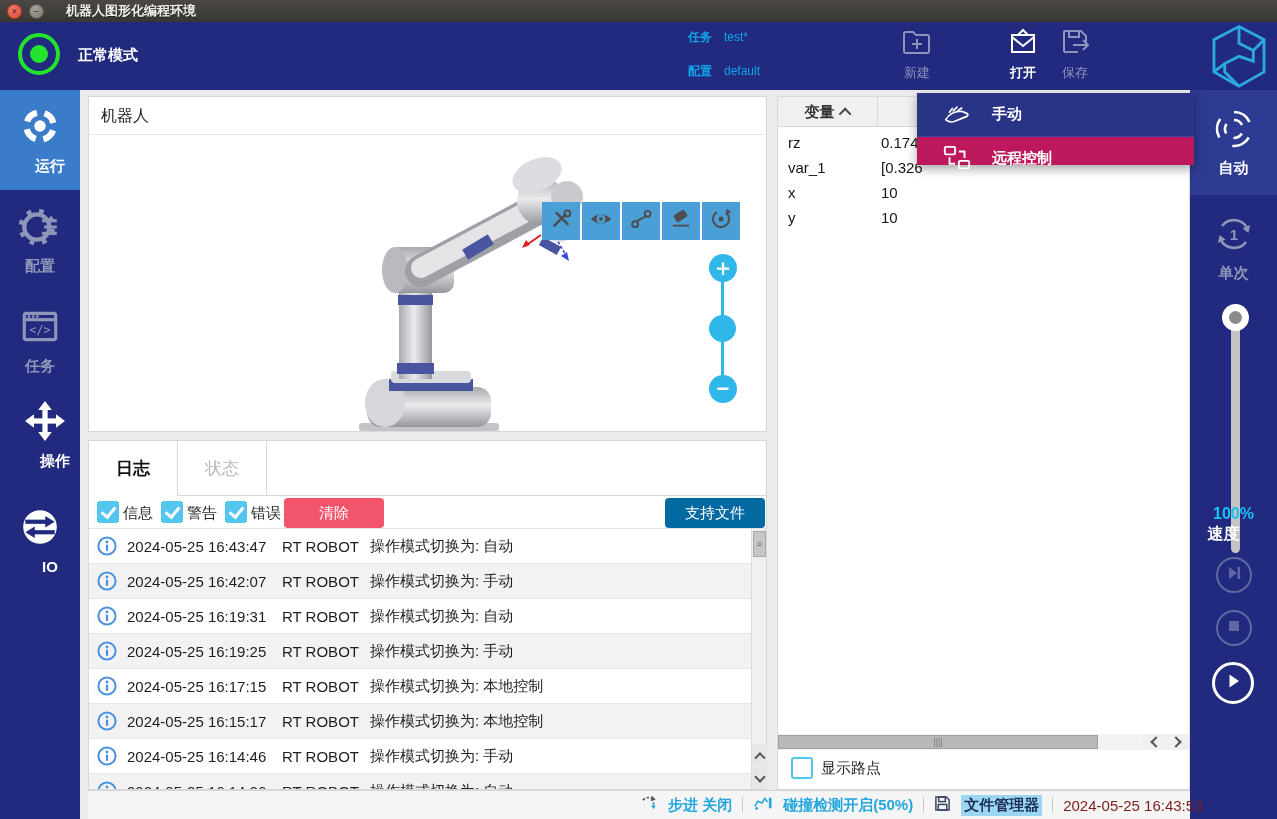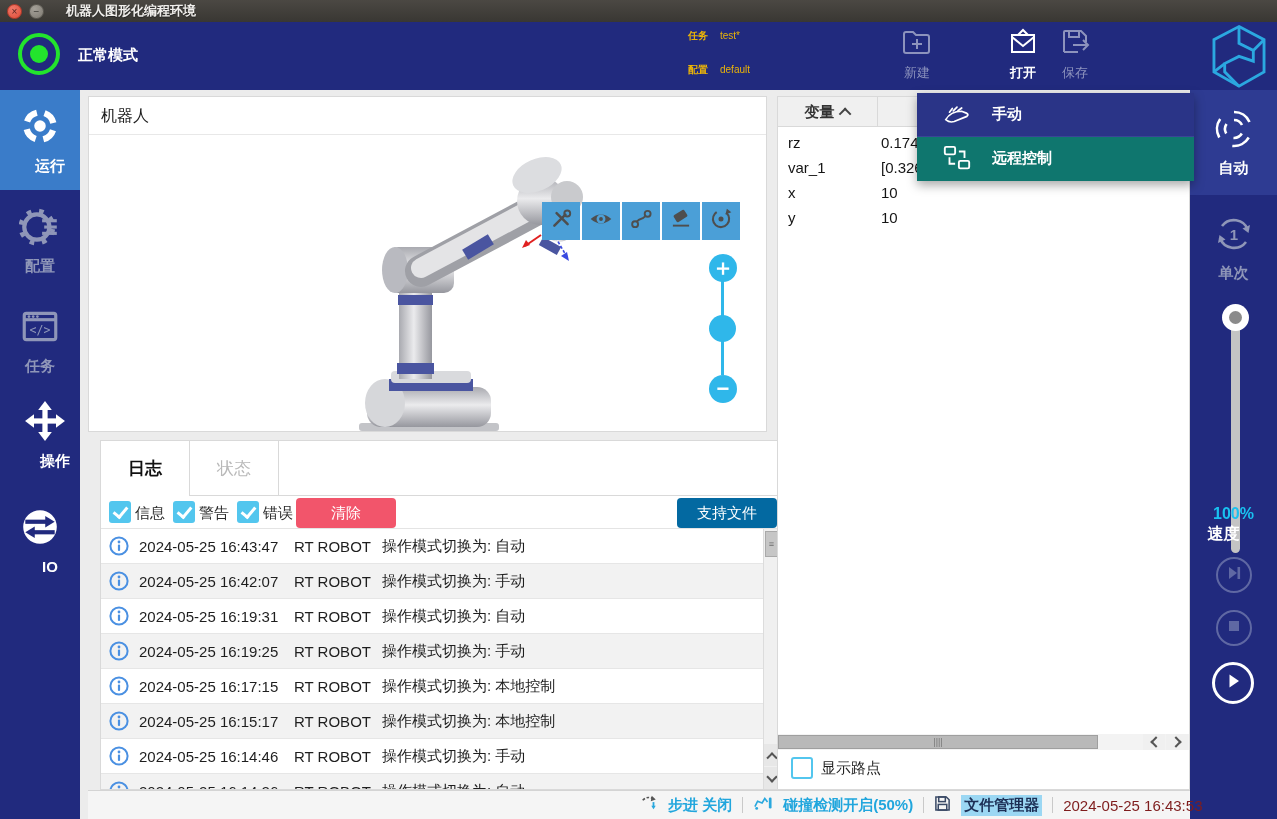--- a/index.html
+++ b/index.html
@@ -14,21 +14,21 @@
     display:flex; align-items:center; justify-content:center; font-size:10px; color:#5c2522; }
   .winbtn.close { background:radial-gradient(circle at 35% 30%,#f07a6a,#df4b37); border:1px solid #b83b2b;}
   .winbtn.min { background:radial-gradient(circle at 35% 30%,#a5a199,#7d7971); border:1px solid #5f5c55; color:#3b3a36;}
   .wintitle { color:#efedea; font-size:13px; font-weight:bold; margin-left:22px; text-shadow:0 1px 1px #222; }
 
   
   .header { left:0; top:22px; width:1277px; height:68px; background:#212a7e; }
   .mode-ind { left:18px; top:11px; width:42px; height:42px; border-radius:50%; border:4px solid #23e42d; }
   .mode-ind::after { content:""; position:absolute; left:8px; top:8px; width:18px; height:18px; border-radius:50%; background:#23e42d; }
   .mode-label { left:78px; top:24px; color:#fff; font-size:15px; font-weight:bold; }
-  .hkv { color:#eab308; font-size:10px; }
+  .hkv { color:#0ea5e9; font-size:12px; }
   .hkv b { font-weight:bold; margin-right:12px; }
   .task-row { left:688px; top:7px; } .config-row { left:688px; top:41px; }
   .hact { width:64px; top:4px; height:62px; display:flex; flex-direction:column; align-items:center; cursor:pointer; }
   .hact svg { width:32px; height:32px; }
   .hact .hlbl { font-size:13px; margin-top:2px; }
   .hact.dim .hlbl { color:#8d93bd; } .hact.lit .hlbl { color:#fff; font-weight:bold; }
   .logo { left:1208px; top:3px; width:62px; height:62px; display:flex; align-items:center; justify-content:center; }
 
   
   .lsb { left:0; top:90px; width:80px; height:729px; background:#212a7e; }
@@ -44,21 +44,21 @@
   .rp-sep { left:0; top:37px; width:677px; height:1px; background:#e8e8e8; }
   .viewport { left:0; top:38px; width:677px; height:296px; overflow:hidden; }
   .vtool { top:67px; width:38px; height:38px; background:#4b9fd7; display:flex; align-items:center; justify-content:center; cursor:pointer; }
   .vtool svg { width:28px; height:28px; }
   .zoomctl-line { left:632px; top:133px; width:3px; height:107px; background:#2fb7ea; }
   .zbtn { width:28px; height:28px; border-radius:50%; background:#2fb7ea; color:#fff; display:flex;
     align-items:center; justify-content:center; font-size:22px; font-weight:bold; cursor:pointer; line-height:1;}
   .zknob { left:620px; top:180px; width:27px; height:27px; border-radius:50%; background:#2fb7ea; cursor:pointer;}
 
   
-  .log-panel { left:100px; top:440px; width:679px; height:350px; background:#fff; border:1px solid #d9d9d9; }
+  .log-panel { left:88px; top:440px; width:679px; height:350px; background:#fff; border:1px solid #d9d9d9; }
   .tab { position:absolute; top:0; height:55px; width:89px; display:flex; align-items:center; justify-content:center;
     font-size:17px; cursor:pointer; border-right:1px solid #d9d9d9; background:#fff; }
   .tab.active { color:#111; font-weight:bold; } .tab.idle { color:#b9b9b9; border-bottom:1px solid #d9d9d9; }
   .tabfill { left:178px; top:0; width:499px; height:55px; border-bottom:1px solid #d9d9d9; }
   .filterrow { left:0; top:55px; width:677px; height:33px; border-bottom:1px solid #e4e4e4; }
   .cb { position:absolute; top:5px; width:22px; height:22px; background:#53c6ee; border-radius:3px; cursor:pointer; }
   .cb::after { content:""; position:absolute; left:7px; top:3px; width:6px; height:11px;
     border:solid #fff; border-width:0 3px 3px 0; transform:rotate(40deg); }
   .cblbl { position:absolute; top:8px; font-size:15px; color:#2b2b2b; }
   .btn { position:absolute; border-radius:4px; color:#fff; font-size:15px; display:flex; align-items:center;
@@ -92,21 +92,21 @@
   .vname { position:absolute; left:10px; top:3px; } .vval { position:absolute; left:103px; top:3px; }
   .hsb { left:0; top:637px; width:411px; height:16px; background:#f3f3f3; }
   .hsb-thumb { left:0; top:1px; width:320px; height:14px; background:#b9b9b9; border:1px solid #9f9f9f;
     display:flex; align-items:center; justify-content:center; color:#777; font-size:9px;}
   .hsb-btn { top:637px; width:22px; height:16px; background:#f0f0f0; display:flex; align-items:center; justify-content:center; cursor:pointer;}
   .wprow { left:13px; top:660px; display:flex; align-items:center; gap:8px; }
   .cb-empty { width:22px; height:22px; border:2px solid #53c6ee; border-radius:3px; background:#fff; cursor:pointer;}
   .wplbl { font-size:15px; color:#1e1e1e; }
 
   
-  .menu { left:917px; top:93px; width:277px; height:88px; background:#0f766e; z-index:50;
+  .menu { left:917px; top:93px; width:277px; height:72px; background:#be185d; z-index:50;
     box-shadow:0 4px 10px rgba(0,0,0,.35); }
   .menu-item { position:absolute; left:0; width:277px; height:43px; display:flex; align-items:center; cursor:pointer; }
   .menu-item.hov { background:#2a3487; }
   .menu-item .mi { margin-left:25px; width:30px; height:30px; }
   .menu-item .mlbl { margin-left:20px; color:#fff; font-size:15px; font-weight:bold; }
   .menu-sep { left:0; top:43px; width:277px; height:1px; background:#3a4496; }
 
   
   .rsb { left:1190px; top:90px; width:87px; height:729px; background:#212a7e; }
   .rsb-item { position:absolute; left:0; width:87px; display:flex; flex-direction:column; align-items:center; cursor:pointer;}

